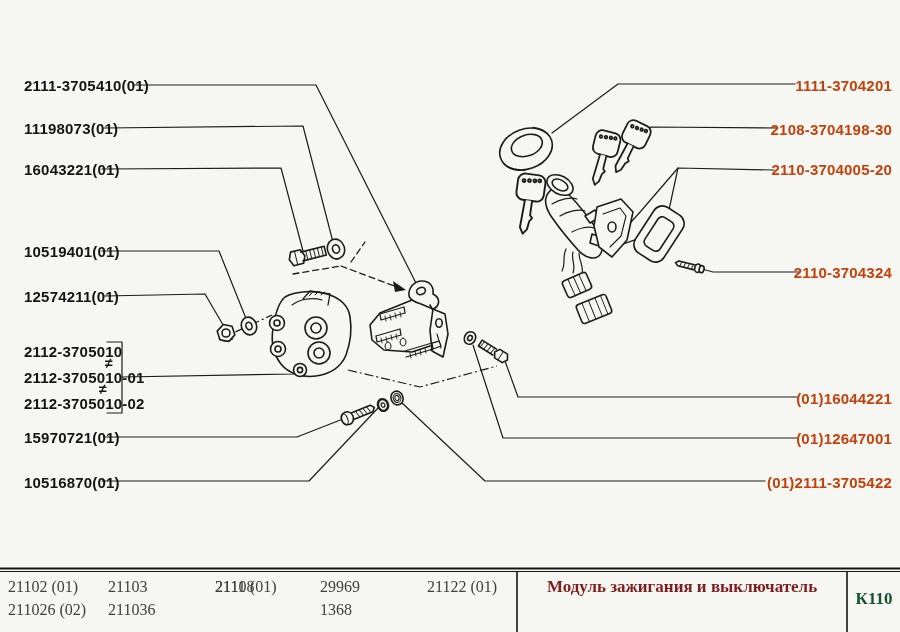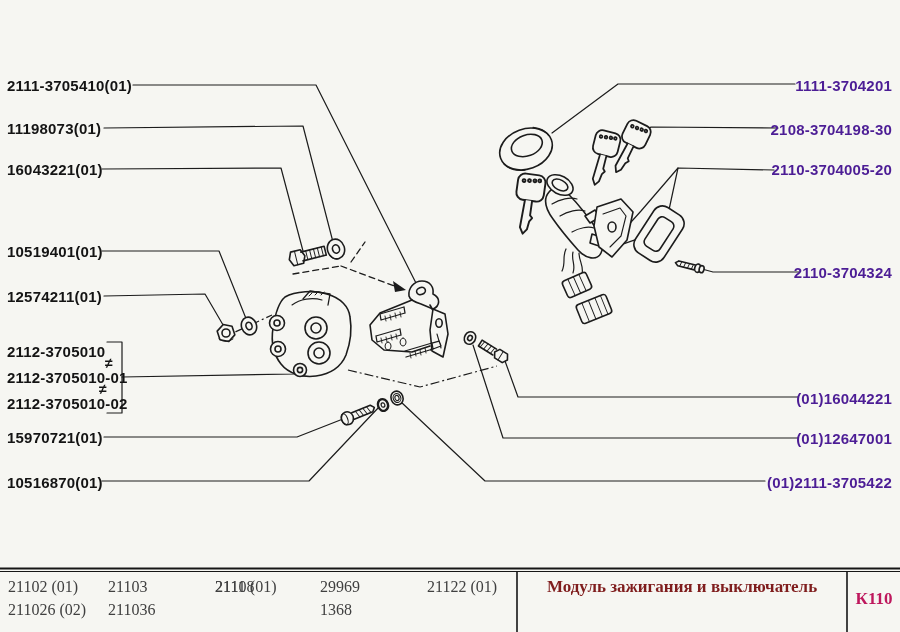--- a/index.html
+++ b/index.html
@@ -4,41 +4,41 @@
 <style>
   html,body{margin:0;padding:0;background:#e9e9e6;}
   #stage{
     position:relative;width:900px;height:632px;overflow:hidden;
     background:#f6f6f2;
     font-family:"Liberation Sans", sans-serif;
     color:#151515;
   }
   #art{position:absolute;left:0;top:0;}
   .plbl{
-    position:absolute;left:7px;font-size:15px;font-weight:600;
+    position:absolute;left:24px;font-size:15px;font-weight:600;
     letter-spacing:0.2px;white-space:nowrap;color:#141414;text-align:center;
   }
   .prbl{
     position:absolute;right:8px;font-size:15px;font-weight:600;
-    letter-spacing:0.2px;white-space:nowrap;color:#4c1d95;text-align:left;
+    letter-spacing:0.2px;white-space:nowrap;color:#c2410c;text-align:left;
   }
   .neq{
     position:absolute;font-size:14px;font-weight:700;color:#141414;
   }
   .ft{
     position:absolute;font-family:"Liberation Serif", serif;font-size:16px;
     color:#404040;white-space:nowrap;
   }
   .ft-title{
     position:absolute;font-family:"Liberation Serif", serif;font-size:17px;
     font-weight:700;color:#7f1d1d;white-space:nowrap;transform:translateX(-50%);
   }
   .ft-code{
     position:absolute;font-family:"Liberation Serif", serif;font-size:17px;
-    font-weight:700;color:#be185d;transform:translateX(-50%);
+    font-weight:700;color:#14532d;transform:translateX(-50%);
   }
 </style>
 </head>
 <body>
 
 <div id="stage">
 
   <svg id="art" width="900" height="632" viewBox="0 0 900 632">
 
     <g stroke="#1c1c1c" stroke-width="1.2" fill="none" stroke-linecap="round" stroke-linejoin="round">

